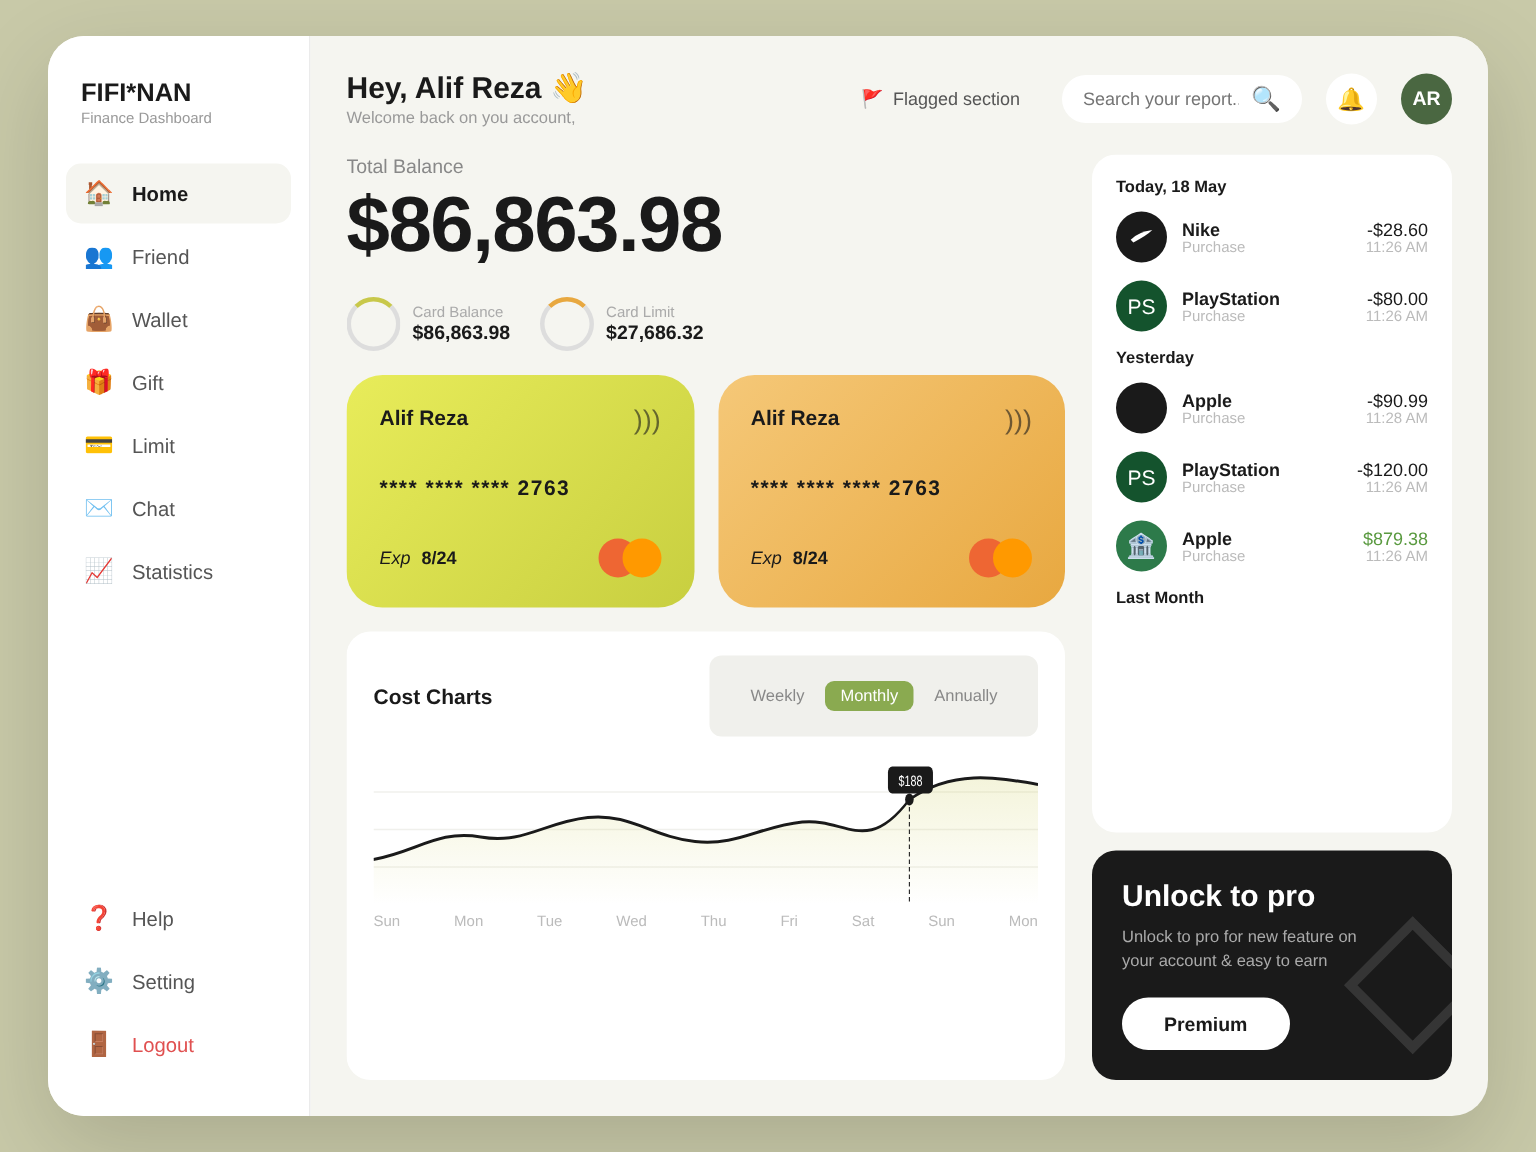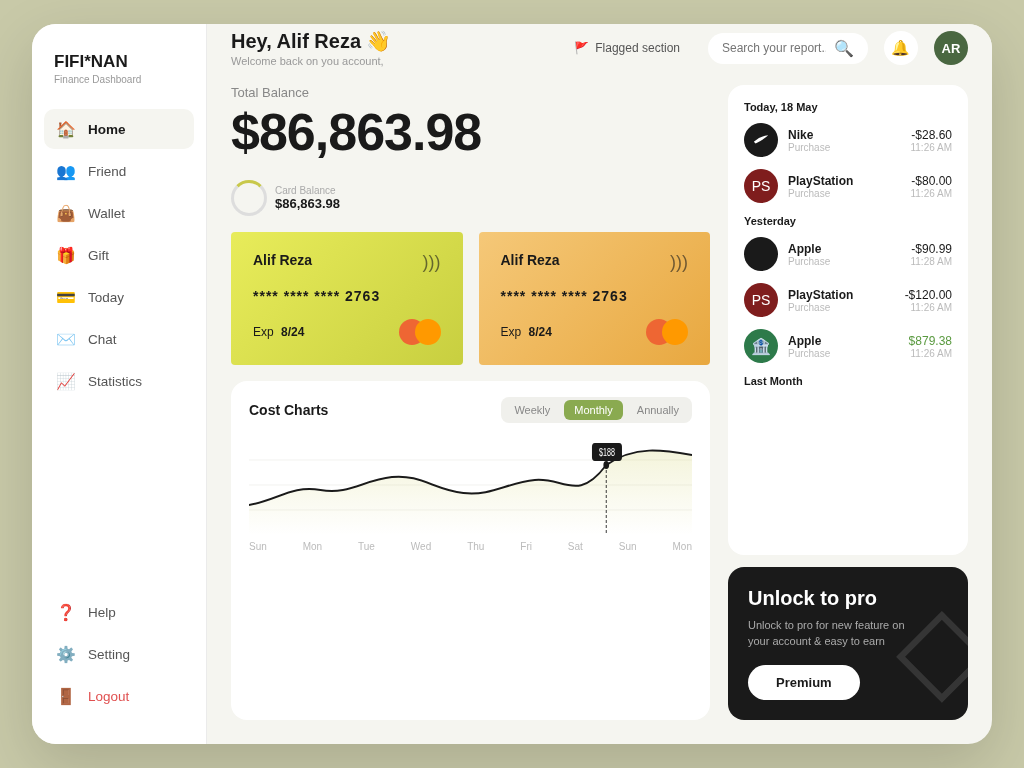--- a/index.html
+++ b/index.html
@@ -83,21 +83,21 @@
     .main {
       flex: 1;
       display: flex;
       flex-direction: column;
       overflow: hidden;
     }
     
     .header {
       display: flex;
       align-items: center;
-      padding: 5px 24px 18px;
+      padding: 22px 24px 18px;
       gap: 16px;
       background: #f5f5f0;
     }
     .header-title-area { flex: 1; }
     .header-greeting {
       font-size: 20px;
       font-weight: 700;
       color: #1a1a1a;
     }
     .header-sub {
@@ -221,24 +221,24 @@
     .balance-card-label { font-size: 10px; color: #aaa; }
     .balance-card-value { font-size: 13px; font-weight: 700; color: #1a1a1a; }
 
     
     .cards-row {
       display: flex;
       gap: 16px;
     }
     .credit-card {
       flex: 1;
-      border-radius: 4px;
+      border-radius: 24px;
       padding: 20px 22px;
       position: relative;
-      height: 133px;
+      height: 155px;
       display: flex;
       flex-direction: column;
       justify-content: space-between;
       overflow: hidden;
     }
     .credit-card.yellow {
       background: linear-gradient(135deg, #e8ec5a 0%, #c8cf40 100%);
     }
     .credit-card.orange {
       background: linear-gradient(135deg, #f5c878 0%, #e8a840 100%);
@@ -267,21 +267,21 @@
     .card-bottom-row {
       display: flex;
       justify-content: space-between;
       align-items: center;
     }
     .card-exp {
       font-size: 12px;
       font-weight: 700;
       color: #1a1a1a;
     }
-    .card-exp span { font-weight: 400; margin-right: 4px; }
+    .card-exp span { font-weight: 400; margin-right: 4px; font-style: italic; }
     .mastercard-icon {
       display: flex;
       align-items: center;
     }
     .mc-circle {
       width: 26px;
       height: 26px;
       border-radius: 50%;
     }
     .mc-red { background: #e63; margin-right: -10px; }
@@ -303,21 +303,21 @@
     .chart-title {
       font-size: 14px;
       font-weight: 700;
       color: #1a1a1a;
     }
     .chart-tabs {
       display: flex;
       gap: 4px;
       background: #f0f0ec;
       border-radius: 8px;
-      padding: 3px;
+      padding: 17px;
     }
     .chart-tab {
       padding: 4px 10px;
       border-radius: 6px;
       font-size: 11px;
       font-weight: 500;
       color: #888;
       cursor: pointer;
       border: none;
       background: transparent;
@@ -364,21 +364,21 @@
       width: 34px;
       height: 34px;
       border-radius: 50%;
       display: flex;
       align-items: center;
       justify-content: center;
       font-size: 16px;
       flex-shrink: 0;
     }
     .tx-icon.nike { background: #1a1a1a; }
-    .tx-icon.playstation { background: #7f1d1d; }
+    .tx-icon.playstation { background: #14532d; }
     .tx-icon.apple { background: #1a1a1a; }
     .tx-icon.bank { background: #2d7a4a; }
     .tx-info { flex: 1; }
     .tx-name { font-size: 12px; font-weight: 600; color: #1a1a1a; }
     .tx-type { font-size: 10px; color: #bbb; }
     .tx-right { text-align: right; }
     .tx-amount { font-size: 12px; font-weight: 400; }
     .tx-amount.negative { color: #1a1a1a; }
     .tx-amount.positive { color: #5a9a40; }
     .tx-time { font-size: 10px; color: #bbb; }
@@ -453,21 +453,21 @@
       <div class="nav-item">
         <span class="nav-icon">👜</span>
         <span>Wallet</span>
       </div>
       <div class="nav-item">
         <span class="nav-icon">🎁</span>
         <span>Gift</span>
       </div>
       <div class="nav-item">
         <span class="nav-icon">💳</span>
-        <span>Today</span>
+        <span>Limit</span>
       </div>
       <div class="nav-item">
         <span class="nav-icon">✉️</span>
         <span>Chat</span>
       </div>
       <div class="nav-item">
         <span class="nav-icon">📈</span>
         <span>Statistics</span>
       </div>
     </div>
@@ -516,20 +516,27 @@
           <div class="balance-label">Total Balance</div>
           <div class="balance-amount">$86,863.98</div>
           <div class="balance-cards-row">
             <div class="balance-card-item">
               <div class="balance-ring"></div>
               <div class="balance-card-info">
                 <div class="balance-card-label">Card Balance</div>
                 <div class="balance-card-value">$86,863.98</div>
               </div>
             </div>
+            <div class="balance-card-item">
+              <div class="balance-ring" style="border-top-color:#e8a840;"></div>
+              <div class="balance-card-info">
+                <div class="balance-card-label">Card Limit</div>
+                <div class="balance-card-value">$27,686.32</div>
+              </div>
+            </div>
           </div>
         </div>
 
         <div class="cards-row">
           <div class="credit-card yellow">
             <div class="card-top-row">
               <span class="card-holder-name">Alif Reza</span>
               <span class="card-nfc-icon">)))</span>
             </div>
             <div class="card-number">**** **** **** 2763</div>

